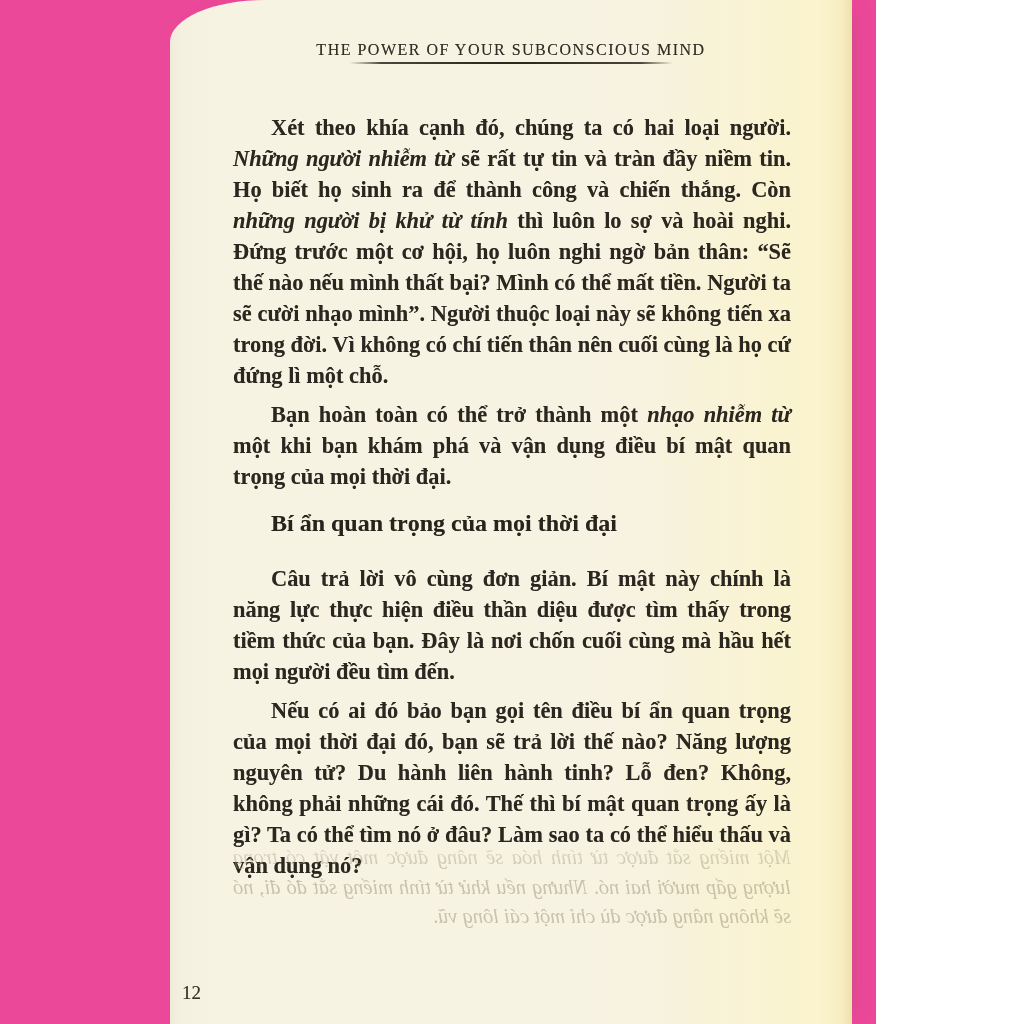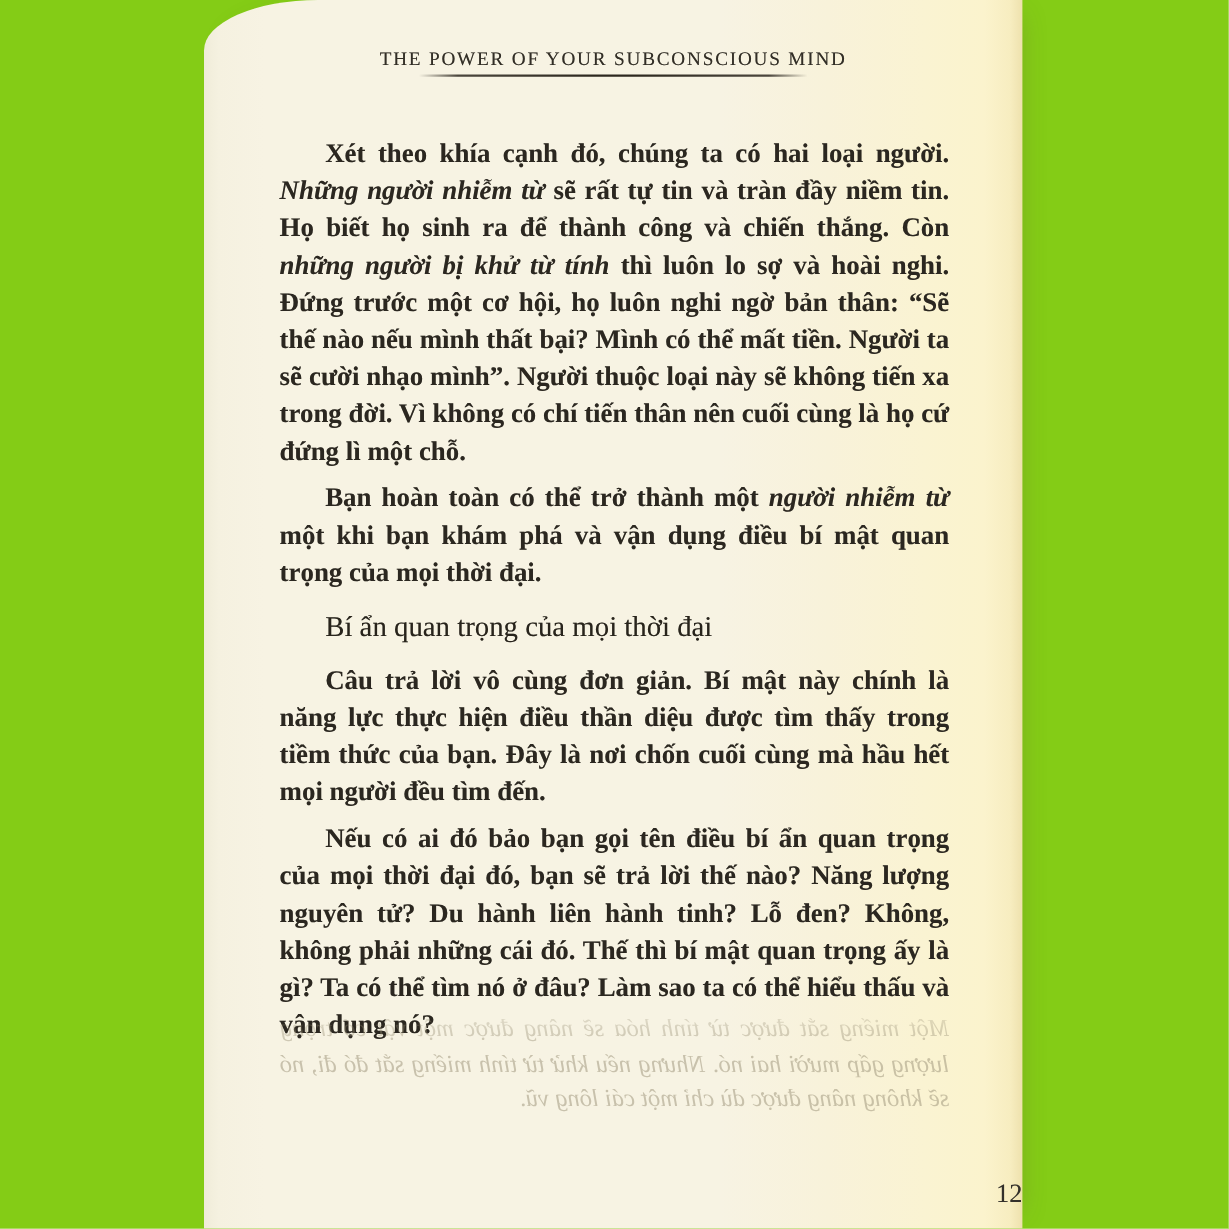--- a/index.html
+++ b/index.html
@@ -5,22 +5,22 @@
   * { box-sizing: border-box; }
   html, body { margin: 0; padding: 0; }
   body {
     width: 1024px; height: 1024px;
     background: #ffffff;
     font-family: "Liberation Serif", "DejaVu Serif", serif;
     overflow: hidden;
   }
   .photo {
     position: relative;
-    width: 1024px; height: 1024px;
-    background: #84cc16;
+    width: 876px; height: 1024px;
+    background: #ec4899;
     overflow: hidden;
   }
   .page {
     position: absolute; left: 170px; top: 0;
     width: 682px; height: 1024px;
     background: linear-gradient(90deg,
       #f0ecd9 0px, #f5f1e0 12px, #f7f3e3 50px, #f7f3e3 430px,
       #f8f2da 520px, #faf3d2 600px, #fbf3cd 650px, #f7edc0 672px, #eee1ad 682px);
     border-top-left-radius: 95px 42px;
     box-shadow: 10px 0 22px -14px rgba(100, 90, 60, 0.35);
@@ -52,60 +52,60 @@
     line-height: 31px;
     text-align: justify;
   }
   .text-col p {
     margin: 0 0 8px 0;
     text-indent: 38px;
     text-shadow: 0 0 0.5px rgba(43, 39, 32, 0.35);
     font-weight: bold;
   }
   .section-heading {
-    font-size: 24px; line-height: 32px; font-weight: normal;
-    margin: 15px 0 12px 0;
+    font-size: 24px; line-height: 32px; font-weight: bold;
+    margin: 15px 0 24px 0;
     padding-left: 38px;
     text-align: left;
     color: #28241c;
     text-shadow: 0 0 0.5px rgba(43, 39, 32, 0.4);
   }
   .ghost {
     position: absolute; left: 63px; top: 843px;
     width: 558px;
     transform: scaleX(-1);
     font-style: italic;
     font-size: 20.5px; line-height: 29.5px;
     text-align: justify;
     color: #9a9177;
     opacity: 0.5;
     filter: blur(0.5px);
     -webkit-mask-image: linear-gradient(180deg, rgba(0,0,0,0.45) 0%, #000 35%);
     mask-image: linear-gradient(180deg, rgba(0,0,0,0.45) 0%, #000 35%);
   }
   .page-number {
-    position: absolute; left: 0; top: 982px; width: 100%;
-    text-align: right;
-    font-size: 22px;
+    position: absolute; left: 12px; top: 982px; width: 100%;
+    text-align: left;
+    font-size: 19px;
     color: #33302a;
     text-shadow: 0 0 0.5px rgba(51, 48, 42, 0.4);
   }
 </style>
 </head>
 <body>
 
 <div class="photo">
   <div class="page">
 
     <div class="running-title">THE POWER OF YOUR SUBCONSCIOUS MIND</div>
     <div class="title-rule"></div>
 
     <div class="text-col">
       <p>Xét theo khía cạnh đó, chúng ta có hai loại người. <em>Những người nhiễm từ</em> sẽ rất tự tin và tràn đầy niềm tin. Họ biết họ sinh ra để thành công và chiến thắng. Còn <em>những người bị khử từ tính</em> thì luôn lo sợ và hoài nghi. Đứng trước một cơ hội, họ luôn nghi ngờ bản thân: “Sẽ thế nào nếu mình thất bại? Mình có thể mất tiền. Người ta sẽ cười nhạo mình”. Người thuộc loại này sẽ không tiến xa trong đời. Vì không có chí tiến thân nên cuối cùng là họ cứ đứng lì một chỗ.</p>
-      <p>Bạn hoàn toàn có thể trở thành một <em>người nhiễm từ</em> một khi bạn khám phá và vận dụng điều bí mật quan trọng của mọi thời đại.</p>
+      <p>Bạn hoàn toàn có thể trở thành một <em>nhạo nhiễm từ</em> một khi bạn khám phá và vận dụng điều bí mật quan trọng của mọi thời đại.</p>
       <h2 class="section-heading">Bí ẩn quan trọng của mọi thời đại</h2>
       <p>Câu trả lời vô cùng đơn giản. Bí mật này chính là năng lực thực hiện điều thần diệu được tìm thấy trong tiềm thức của bạn. Đây là nơi chốn cuối cùng mà hầu hết mọi người đều tìm đến.</p>
       <p>Nếu có ai đó bảo bạn gọi tên điều bí ẩn quan trọng của mọi thời đại đó, bạn sẽ trả lời thế nào? Năng lượng nguyên tử? Du hành liên hành tinh? Lỗ đen? Không, không phải những cái đó. Thế thì bí mật quan trọng ấy là gì? Ta có thể tìm nó ở đâu? Làm sao ta có thể hiểu thấu và vận dụng nó?</p>
     </div>
 
     <div class="ghost"><em>Một miếng sắt được từ tính hóa sẽ nâng được một vật có trọng lượng gấp mười hai nó. Nhưng nếu khử từ tính miếng sắt đó đi, nó sẽ không nâng được dù chỉ một cái lông vũ.</em></div>
 
     <div class="page-number">12</div>
 
   </div>

